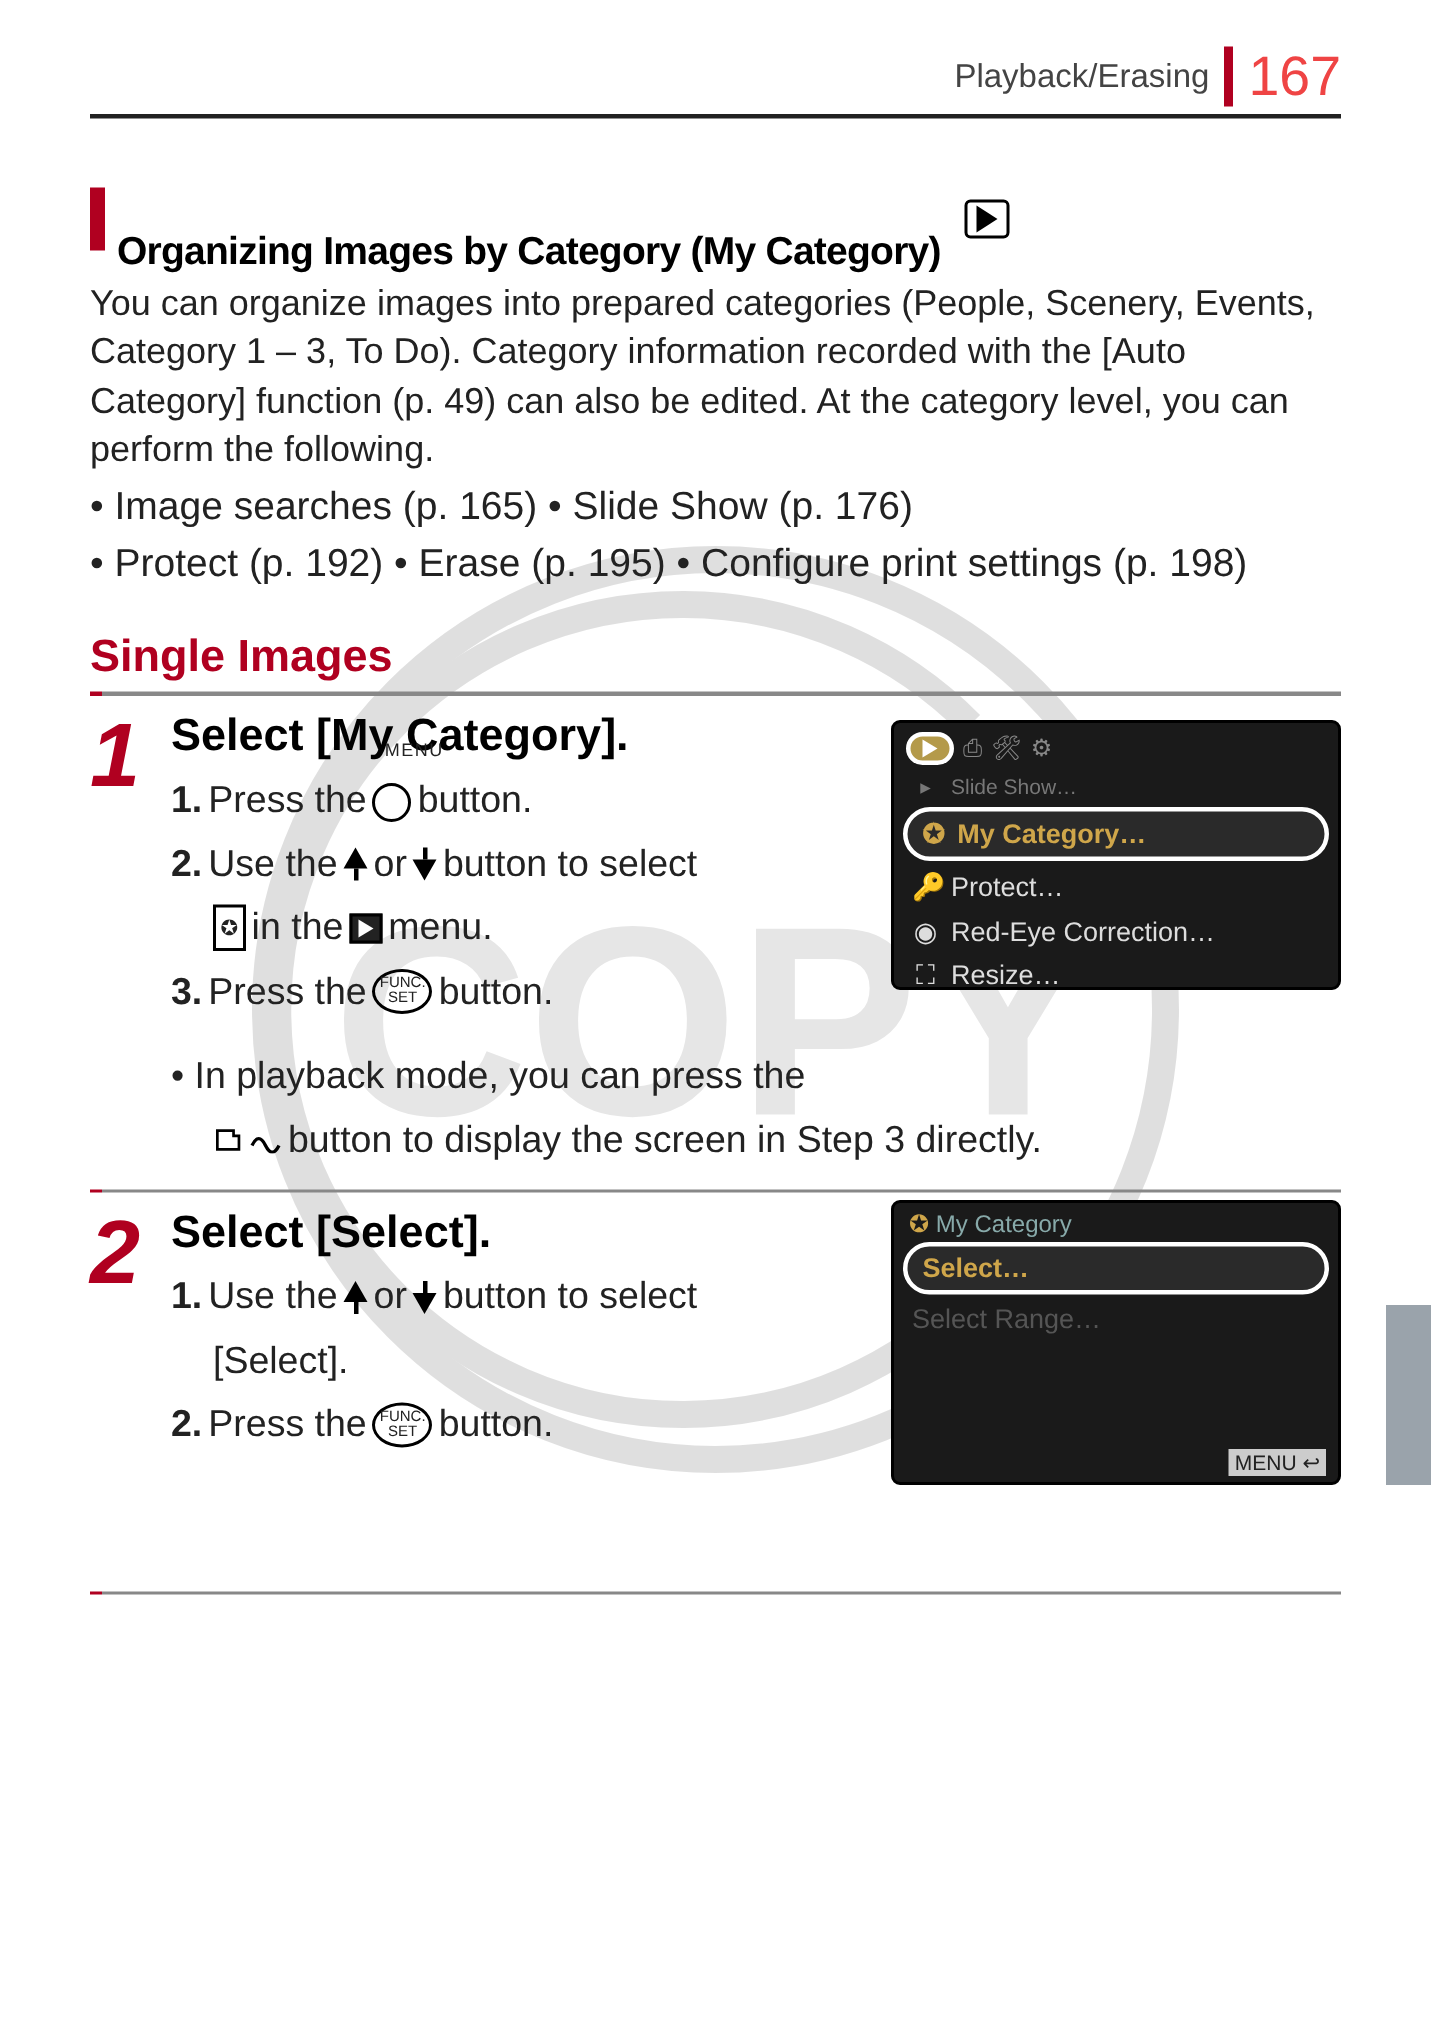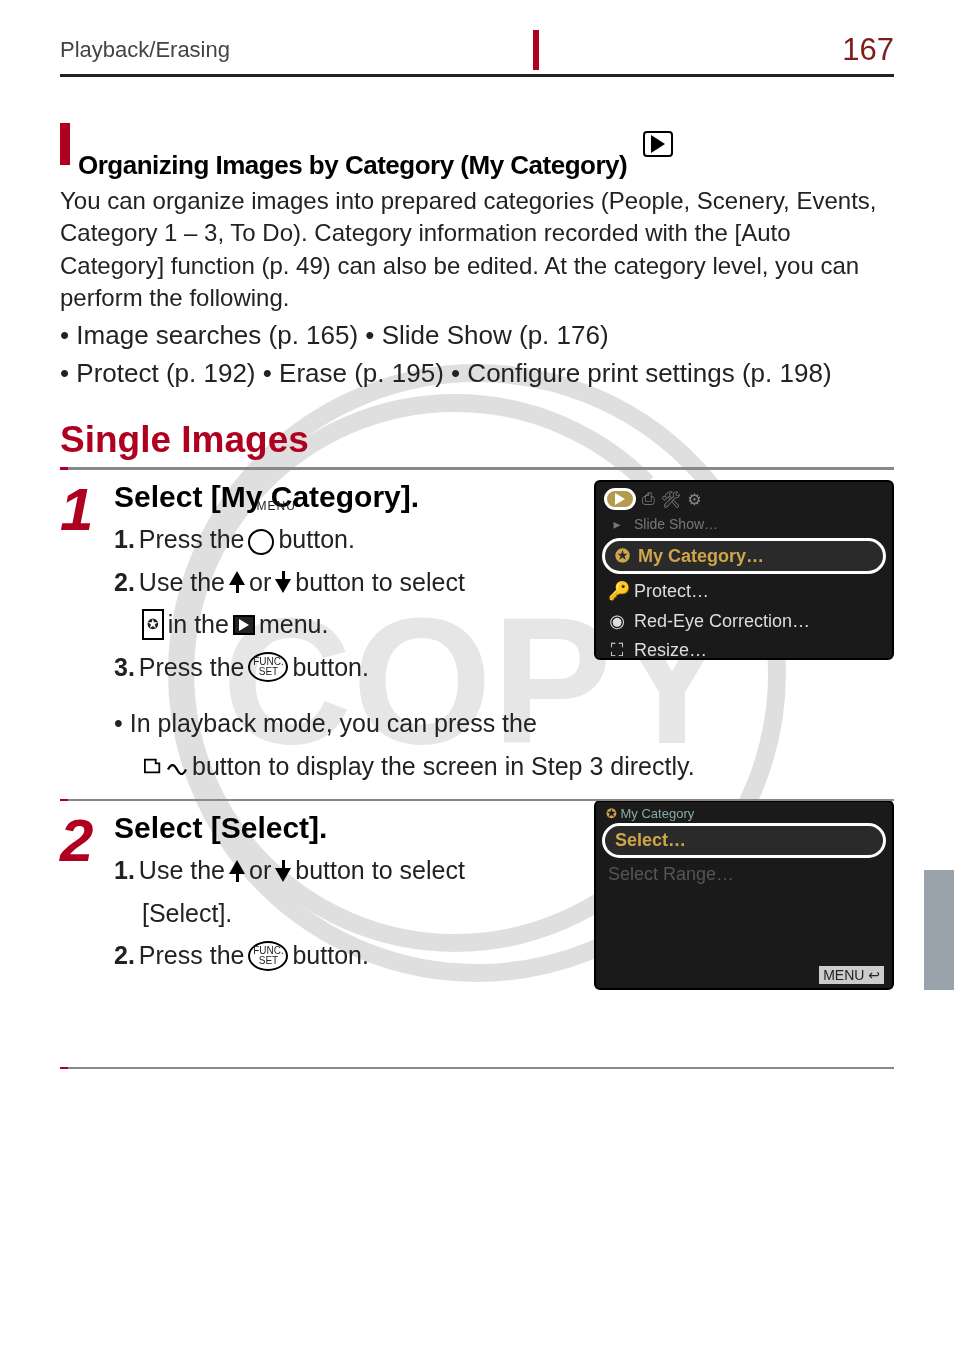--- a/index.html
+++ b/index.html
@@ -16,30 +16,30 @@
     top: 50%; left: 50%;
     width: 700px; height: 700px;
     transform: translate(-50%, -50%);
     opacity: 0.12;
     pointer-events: none;
     z-index: 0;
   }
   .content { position: relative; z-index: 1; padding: 30px 60px 0 60px; }
   .header-row {
     display: flex;
-    justify-content: space-between;
+    justify-content: flex-end;
     align-items: center;
     gap: 10px;
     font-size: 22px;
     color: #444;
   }
   .header-row .vbar {
     width: 6px; height: 40px; background: #b00020;
   }
-  .header-row .pnum { font-size: 31px; color: #7f1d1d; }
+  .header-row .pnum { font-size: 37px; color: #ef4444; }
   .hr-top { height: 3px; background: #222; margin-top: 4px; }
 
   .title-row {
     display: flex; align-items: center; gap: 8px;
     margin-top: 30px;
   }
   .title-row .lbar { width: 10px; height: 42px; background: #b00020; }
   .title-row h1 {
     font-size: 26px; font-weight: 900; 
     letter-spacing: -0.5px;
@@ -52,21 +52,21 @@
   }
   .play-tri {
     width: 0; height: 0; border-left: 14px solid #000;
     border-top: 9px solid transparent; border-bottom: 9px solid transparent;
   }
 
   .intro { font-size: 24px; color: #222; margin-top: 4px; line-height: 1.35; }
   .bullets { font-size: 26px; color: #222; margin-top: 2px; line-height: 1.4; }
 
   .sect-title {
-    font-size: 37px; font-weight: 900; color: #b00020;
+    font-size: 30px; font-weight: 900; color: #b00020;
     margin-top: 28px;
   }
   .sect-rule {
     height: 3px; margin-top: 6px;
     background: linear-gradient(to right, #b00020 0 8px, #888 8px 100%);
   }
 
   .step-wrap { display: flex; margin-top: 10px; }
   .step-num {
     width: 50px; font-size: 60px; font-weight: 900; font-style: italic;
@@ -129,21 +129,21 @@
   .tab-pill .pt { width:0;height:0;border-left:10px solid #fff;border-top:6px solid transparent;border-bottom:6px solid transparent; }
   .tab-gray { color:#888; font-size:16px; }
 
   .menu-item { padding:4px 12px; color:#ddd; font-size:18px; display:flex; align-items:center; gap:8px; }
   .menu-item .mi-ico { width:18px; text-align:center; }
   .menu-sel {
     margin:2px 6px; border:3px solid #fff; border-radius:22px; padding:4px 10px;
     background:#2a2a2a; color:#cfa64a; display:flex; align-items:center; gap:8px;
     font-weight:600;
   }
-  .shot-title { color:#8aa; font-size:13px; padding:4px 10px 0; }
+  .shot-title { color:#8aa; font-size:16px; padding:4px 10px 0; }
   .shot-menu-btn { position:absolute; bottom:4px; right:8px; background:#ccc; color:#222; font-size:14px; padding:1px 4px; }
 
   .step-sep {
     height: 2px; background: linear-gradient(to right, #b00020 0 8px, #888 8px 100%);
     margin: 12px 0 0 0;
   }
 
   .side-tab {
     position:absolute; right:0; top:870px; width:30px; height:120px; background:#9aa3ab;
   }

